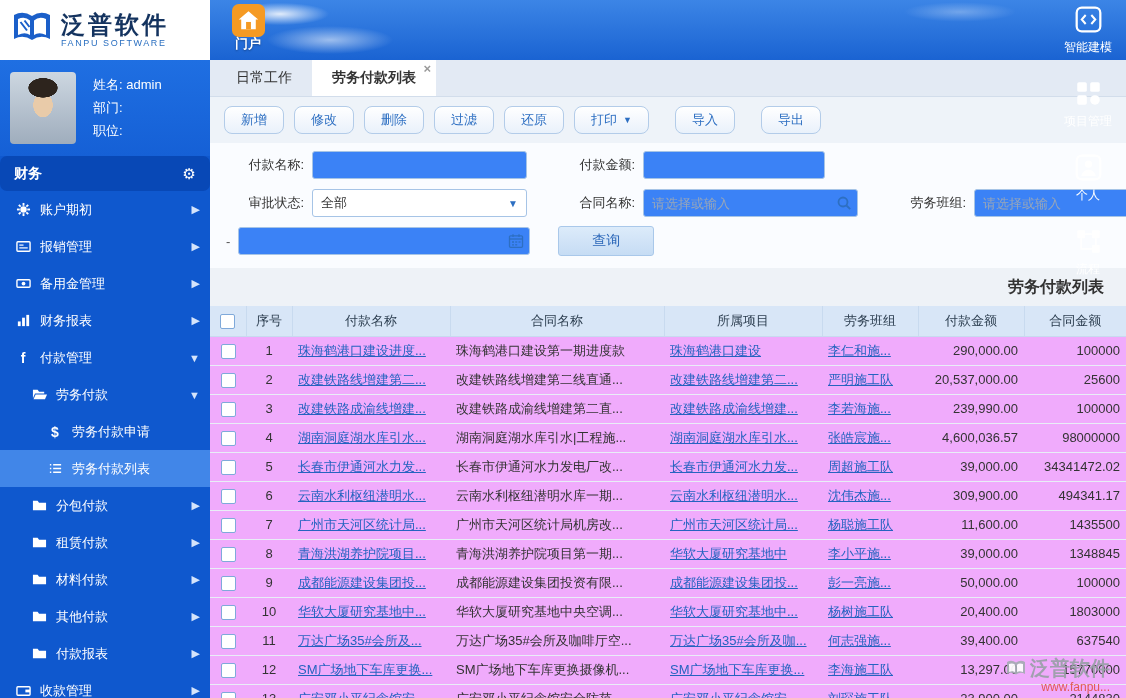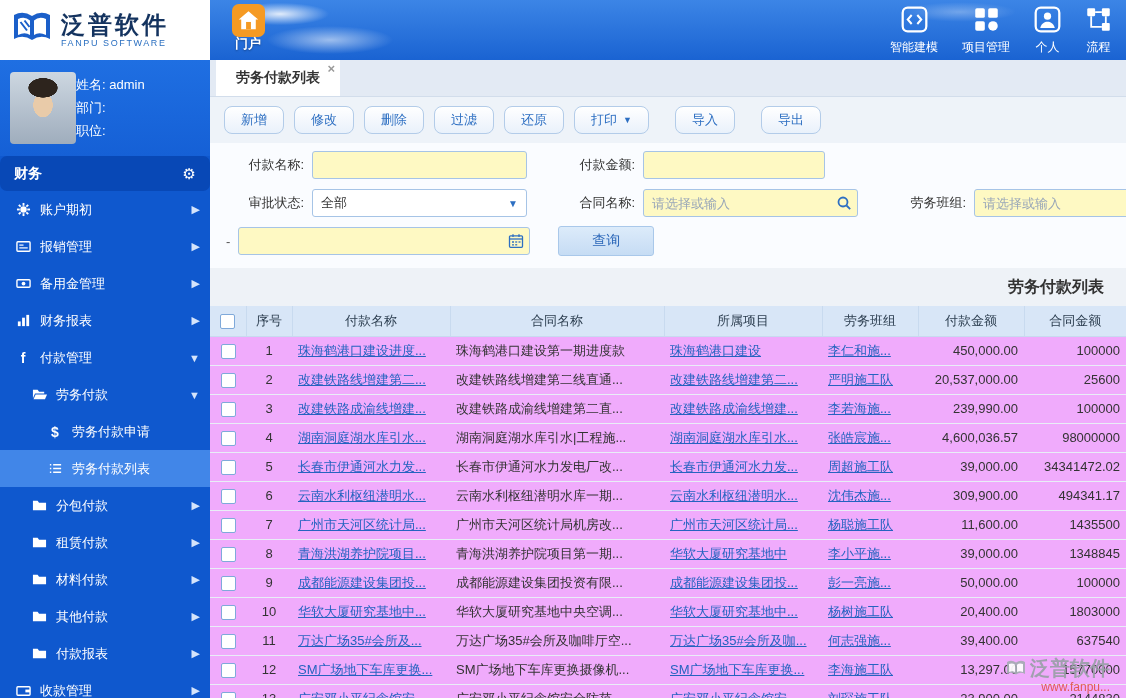--- a/index.html
+++ b/index.html
@@ -17,29 +17,29 @@
       radial-gradient(ellipse 80px 14px at 960px 12px, rgba(255,255,255,.30), transparent 70%); }
   .logo { position:absolute; left:0; top:0; width:210px; height:60px; background:#fff;
           display:flex; align-items:center; gap:9px; padding-left:12px; z-index:2; }
   .logo-cn { font-size:24px; font-weight:bold; color:#14335f; letter-spacing:3px; line-height:1.05; }
   .logo-en { font-size:9px; color:#2a6fc0; letter-spacing:1.6px; }
   .portal { position:absolute; left:219px; top:4px; width:58px; text-align:center;
             color:#fff; cursor:pointer; z-index:2; }
   .portal svg { width:33px; height:33px; display:block; margin:0 auto; }
   .portal-label { display:block; font-size:13px; font-weight:bold; margin-top:-2px;
                   text-shadow:0 1px 2px rgba(0,0,0,.35); }
-  .top-nav { position:absolute; right:14px; top:6px; display:flex; gap:24px; z-index:2; }
+  .top-nav { position:absolute; right:14px; top:6px; display:flex; gap:24px; z-index:2;flex-direction:column; }
   .nav-item { display:flex; flex-direction:column; align-items:center; gap:3px;
               color:#fff; font-size:12px; cursor:pointer; }
   .nav-item svg { width:27px; height:27px; }
 
   
   .sidebar { position:absolute; left:0; top:60px; bottom:0; width:210px;
              background:#0f58ce; color:#fff; overflow:hidden; display:flex; flex-direction:column; }
-  .profile { display:flex; gap:0; padding:12px 10px; height:96px; flex:none;
+  .profile { display:flex; gap:17px; padding:12px 10px; height:96px; flex:none;
              background:linear-gradient(180deg,#1f6fe2,#1560d6); }
   .avatar { width:66px; height:72px; border-radius:4px; flex:none;
             background:
               radial-gradient(ellipse 24px 16px at 50% 22%, #2d241d 0%, #2d241d 60%, transparent 62%),
               radial-gradient(ellipse 16px 20px at 50% 46%, #e9cba9 0%, #e9cba9 60%, transparent 62%),
               linear-gradient(180deg,#cdd7e1,#9fadbd); }
   .profile-lines { display:flex; flex-direction:column; justify-content:space-between;
                    padding:4px 0; font-size:13px; }
   .section-bar { height:35px; flex:none; background:#0848b6; display:flex; align-items:center;
                  justify-content:space-between; padding:0 14px; font-weight:bold; font-size:14px;border-radius:7px; }
@@ -72,21 +72,21 @@
           border:1px solid #b3cce9; border-radius:8px; color:#2d6fc2; font-size:13px;
           display:inline-flex; align-items:center; gap:6px; cursor:pointer; font-family:inherit; }
   .tbtn.gap { margin-left:16px; }
   .tbtn .caret { font-size:9px; }
 
   .filters { flex:none; background:#fafcff; padding:3px 0 8px; }
   .frow { display:flex; align-items:center; height:38px; padding-left:10px; }
   .fgroup { display:flex; align-items:center; margin-right:24px; }
   .flabel { width:84px; text-align:right; font-size:13px; color:#333; margin-right:8px; flex:none; }
   .finput { width:215px; height:28px; border:1px solid #a6c4e6; border-radius:3px;
-            background:#fef9c3; padding:0 8px; font-size:13px; color:#333; font-family:inherit; }
+            background:#3b82f6; padding:0 8px; font-size:13px; color:#333; font-family:inherit; }
   .finput::placeholder { color:#98a6b8; }
   .finput.cutoff { width:182px; }
   .fselect { width:215px; height:28px; border:1px solid #a6c4e6; border-radius:3px; background:#fff;
              display:flex; align-items:center; justify-content:space-between; padding:12px 8px;
              font-size:13px; color:#333; cursor:pointer; }
   .fselect .sel-caret { color:#2d6fc2; font-size:10px; }
   .fcombo { position:relative; width:215px; }
   .fcombo .finput { width:100%; padding-right:28px; }
   .ico-btn { position:absolute; right:6px; top:6px; width:16px; height:16px; cursor:pointer; }
   .ico-btn svg { width:16px; height:16px; display:block; }
@@ -353,20 +353,23 @@
             </svg>
           </span>
           <span class="mi-label">收款管理</span>
           <span class="mi-arrow">▶</span>
         </div>
       </div>
   </aside>
 
   <main class="main" style="position:absolute;">
     <div class="tabbar">
+      <div class="tab">
+        <span>日常工作</span>
+      </div>
       <div class="tab active">
         <span>劳务付款列表</span>
         <span class="tab-close">×</span>
       </div>
     </div>
 
     <div class="toolbar" id="toolbar">
         <button class="tbtn">
           <span>新增</span>
         </button>
@@ -479,21 +482,21 @@
             </tr>
           </thead>
         <tbody id="tbody">
             <tr>
               <td class="center"><input type="checkbox" class="cb" style=""></td>
               <td class="center">1</td>
               <td><a class="cell-link">珠海鹤港口建设进度...</a></td>
               <td>珠海鹤港口建设第一期进度款</td>
               <td><a class="cell-link">珠海鹤港口建设</a></td>
               <td><a class="cell-link">李仁和施...</a></td>
-              <td class="num">450,000.00</td>
+              <td class="num">290,000.00</td>
               <td class="num">100000</td>
             </tr>
             <tr>
               <td class="center"><input type="checkbox" class="cb" style=""></td>
               <td class="center">2</td>
               <td><a class="cell-link">改建铁路线增建第二...</a></td>
               <td>改建铁路线增建第二线直通...</td>
               <td><a class="cell-link">改建铁路线增建第二...</a></td>
               <td><a class="cell-link">严明施工队</a></td>
               <td class="num">20,537,000.00</td>

